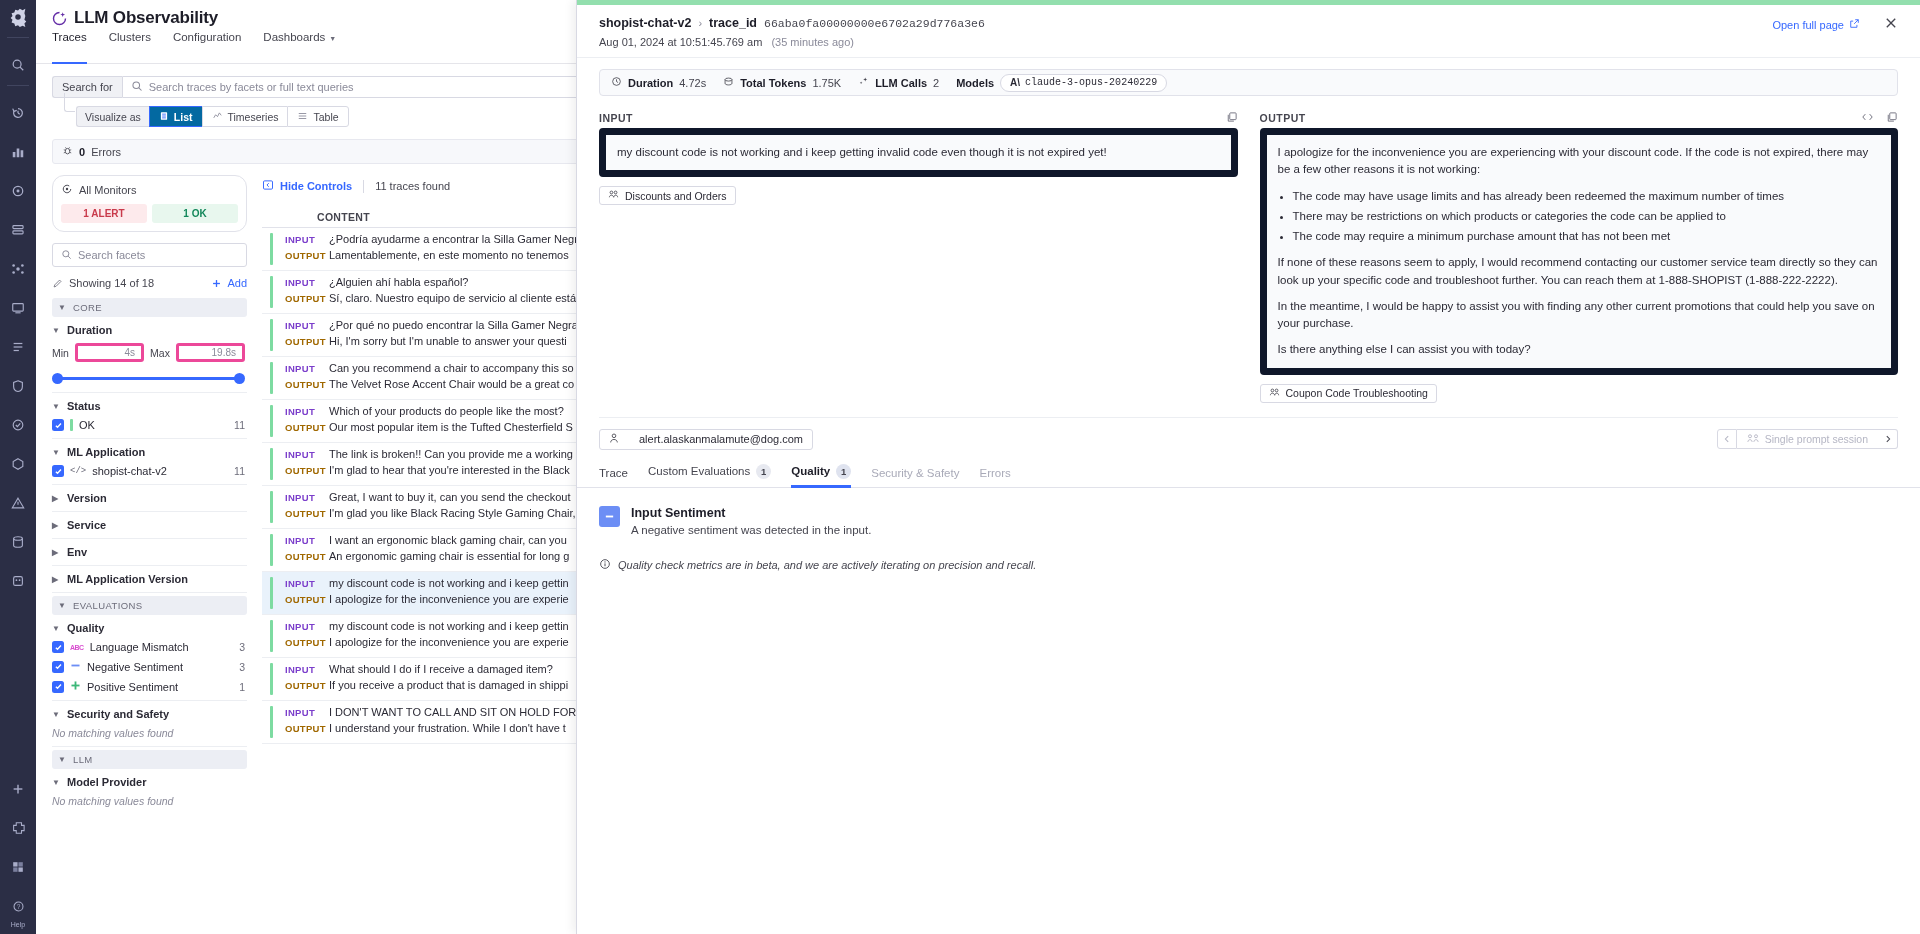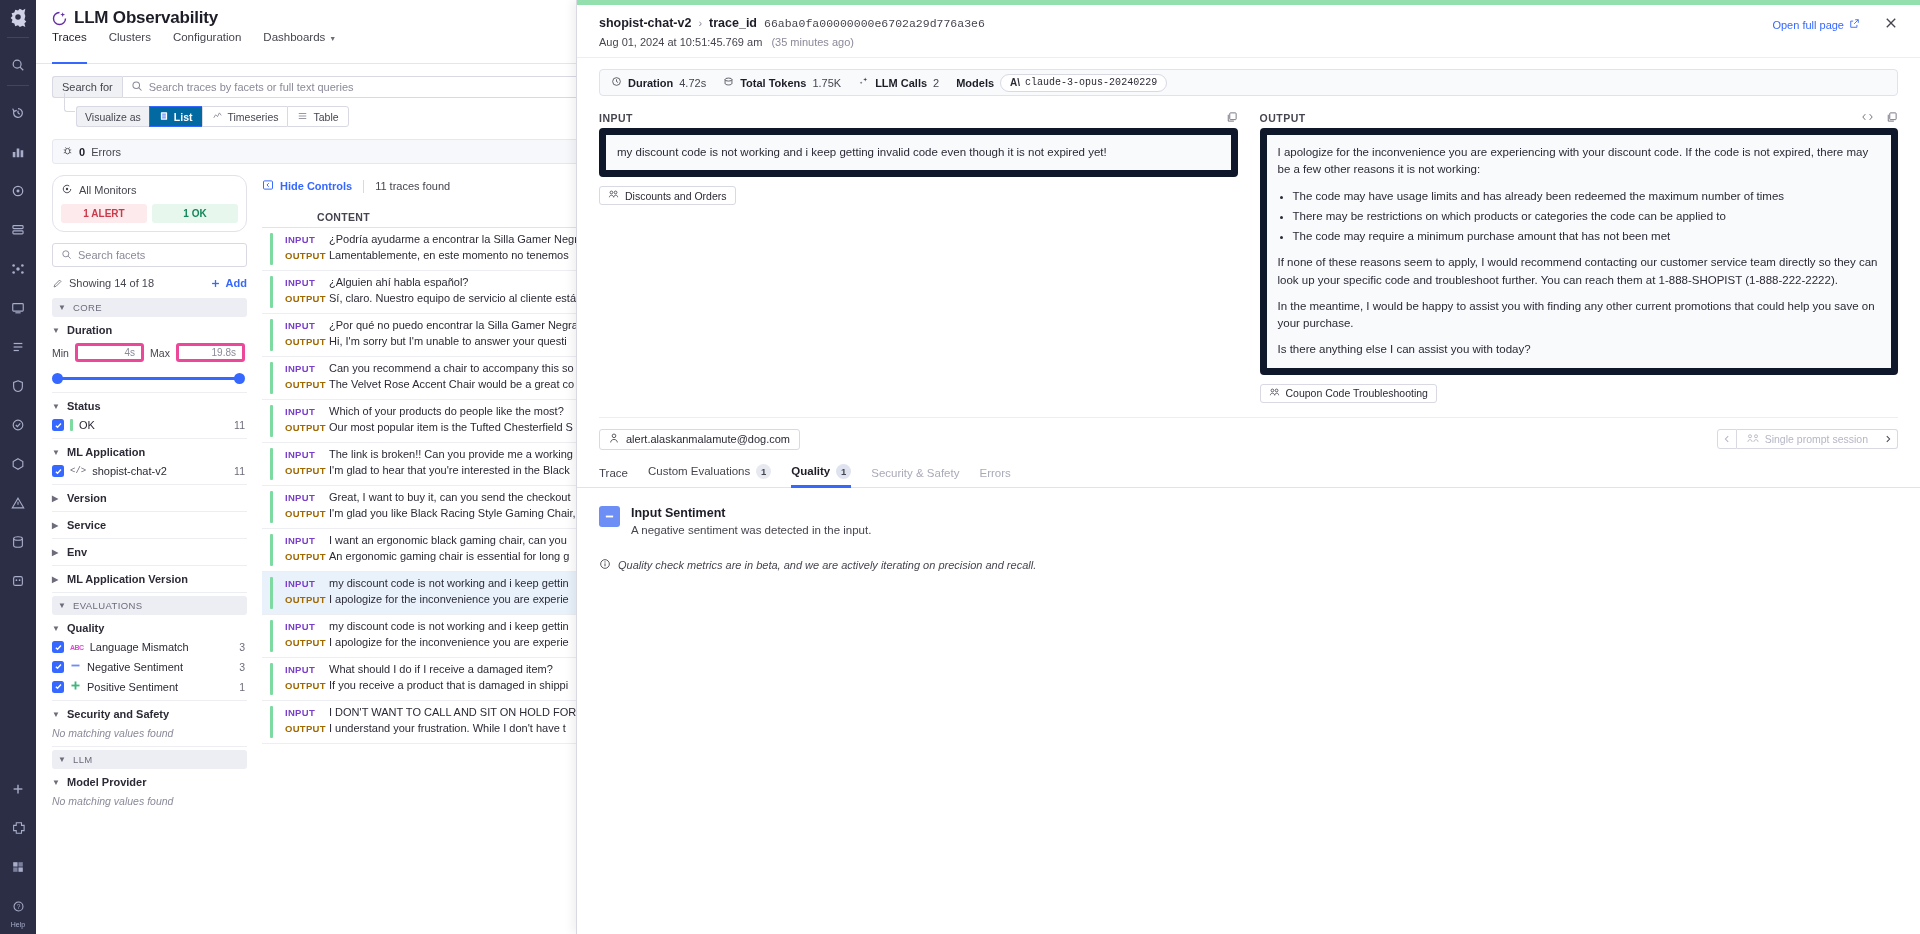--- a/index.html
+++ b/index.html
@@ -82,21 +82,21 @@
           font-size:10px; font-weight:bold; cursor:pointer; }
   .mbtn.alert { background:#fdeaec; color:#c93a4b; }
   .mbtn.ok { background:#e8f7ee; color:#12875a; }
 
   .fsearch { margin-top:11px; height:24px; border:1px solid #d8d9e3; border-radius:3px;
              display:flex; align-items:center; gap:6px; padding:0 8px; }
   .fsearch .ph { font-size:11px; color:#8a8a99; }
 
   .showing { display:flex; align-items:center; height:24px; margin-top:4px; font-size:11px; color:#45454f; }
   .showing .pencil { margin-right:6px; color:#6c6c7a; display:flex; }
-  .showing .add { margin-left:auto; color:#3668ff; display:flex; align-items:center; gap:5px; font-weight:bold; cursor:pointer; }
+  .showing .add { margin-left:auto; color:#3668ff; display:flex; align-items:center; gap:5px; font-weight:normal; cursor:pointer; }
 
   .grouphdr { height:19px; background:#eceef4; border-radius:3px; display:flex; align-items:center;
               gap:6px; padding:0 6px; font-size:9.5px; color:#6c6c7a; letter-spacing:.4px; margin-top:3px; cursor:pointer; }
   .facet { border-bottom:1px solid #eceef2; padding:7px 2px 7px 0; }
   .facet-title { display:flex; align-items:center; gap:6px; font-size:11px; font-weight:bold; color:#2b2a35; cursor:pointer; }
   .chev { font-size:8px; color:#6c6c7a; width:9px; display:inline-block; }
   .minmax { display:flex; align-items:center; gap:6px; margin-top:7px; }
   .minmax span { font-size:10.5px; color:#45454f; }
   .mmbox { flex:1; height:19px; border:3px solid #ec4899; border-radius:3px; display:flex;
            align-items:center; justify-content:flex-end; padding-right:6px; font-size:10px; color:#8a8a99; }
@@ -168,21 +168,21 @@
   .iobox.out { background:#f9fafc; min-height:220px; }
   .iobox p { margin-bottom:9px; }
   .iobox p:last-child { margin-bottom:0; }
   .iobox ul { margin:0 0 9px 15px; }
   .iobox li { margin-bottom:3px; }
   .tag { display:inline-flex; align-items:center; gap:6px; border:1px solid #d8d9e3; border-radius:3px;
          background:#fff; height:19px; padding:0 8px; font-size:10.5px; color:#2b2a35; margin-top:9px; }
 
   .iofooter { margin:14px 22px 0; border-top:1px solid #eceef2; padding-top:11px;
               display:flex; align-items:center; }
-  .userchip { display:inline-flex; align-items:center; gap:7px; border:1px solid #d8d9e3;
+  .userchip { display:inline-flex; align-items:center; gap:20px; border:1px solid #d8d9e3;
               border-radius:3px; height:21px; padding:0 9px; font-size:11px; color:#2b2a35; }
   .pager { margin-left:auto; display:flex; align-items:center; gap:0; }
   .pgbtn { width:20px; height:20px; border:1px solid #d8d9e3; display:flex; align-items:center;
            justify-content:center; font-size:9px; color:#b5b6c4; background:#fff; cursor:pointer; }
   .pgbtn.l { border-radius:3px 0 0 3px; }
   .pgbtn.r { border-radius:0 3px 3px 0; border-left:none; }
   .pgmid { height:20px; border:1px solid #d8d9e3; border-left:none; border-right:none; display:flex;
            align-items:center; gap:6px; padding:0 10px; font-size:10.5px; color:#b5b6c4; }
 
   .ptabs { margin:14px 0 7px; border-bottom:1px solid #e1e2ea; padding:0 22px; display:flex; gap:20px; align-items:flex-end; }

